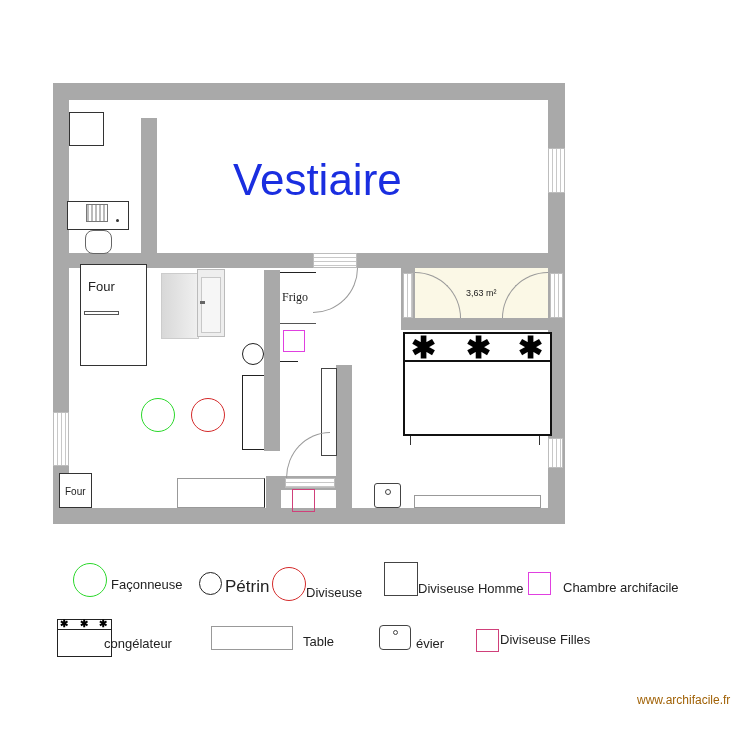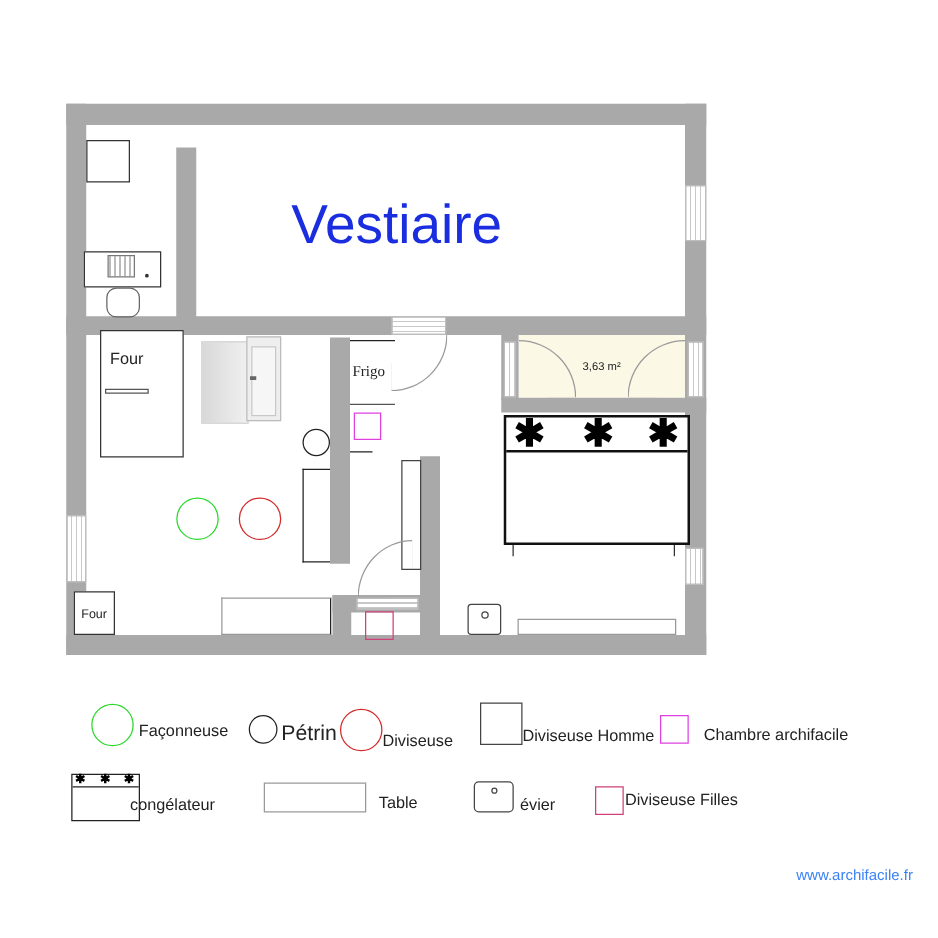--- a/index.html
+++ b/index.html
@@ -138,13 +138,13 @@
 
   <div class="abs" style="left:379px;top:625px;width:32px;height:25px;border:1px solid #444;border-radius:4px;box-sizing:border-box;">
     <div class="abs" style="left:13px;top:4px;width:3px;height:3px;border:1px solid #444;border-radius:50%;"></div>
   </div>
   <div class="lbl" style="left:416px;top:636px;font-size:13px;">évier</div>
 
   <div class="abs" style="left:476px;top:629px;width:23px;height:23px;border:1.5px solid #d0407a;box-sizing:border-box;"></div>
   <div class="lbl" style="left:500px;top:632px;font-size:13px;">Diviseuse Filles</div>
 </div>
 
-<div class="lbl" style="left:637px;top:693px;font-size:12px;color:#3b82f6;">www.archifacile.fr</div>
+<div class="lbl" style="left:637px;top:693px;font-size:12px;color:#a16207;">www.archifacile.fr</div>
 
 </body></html>

